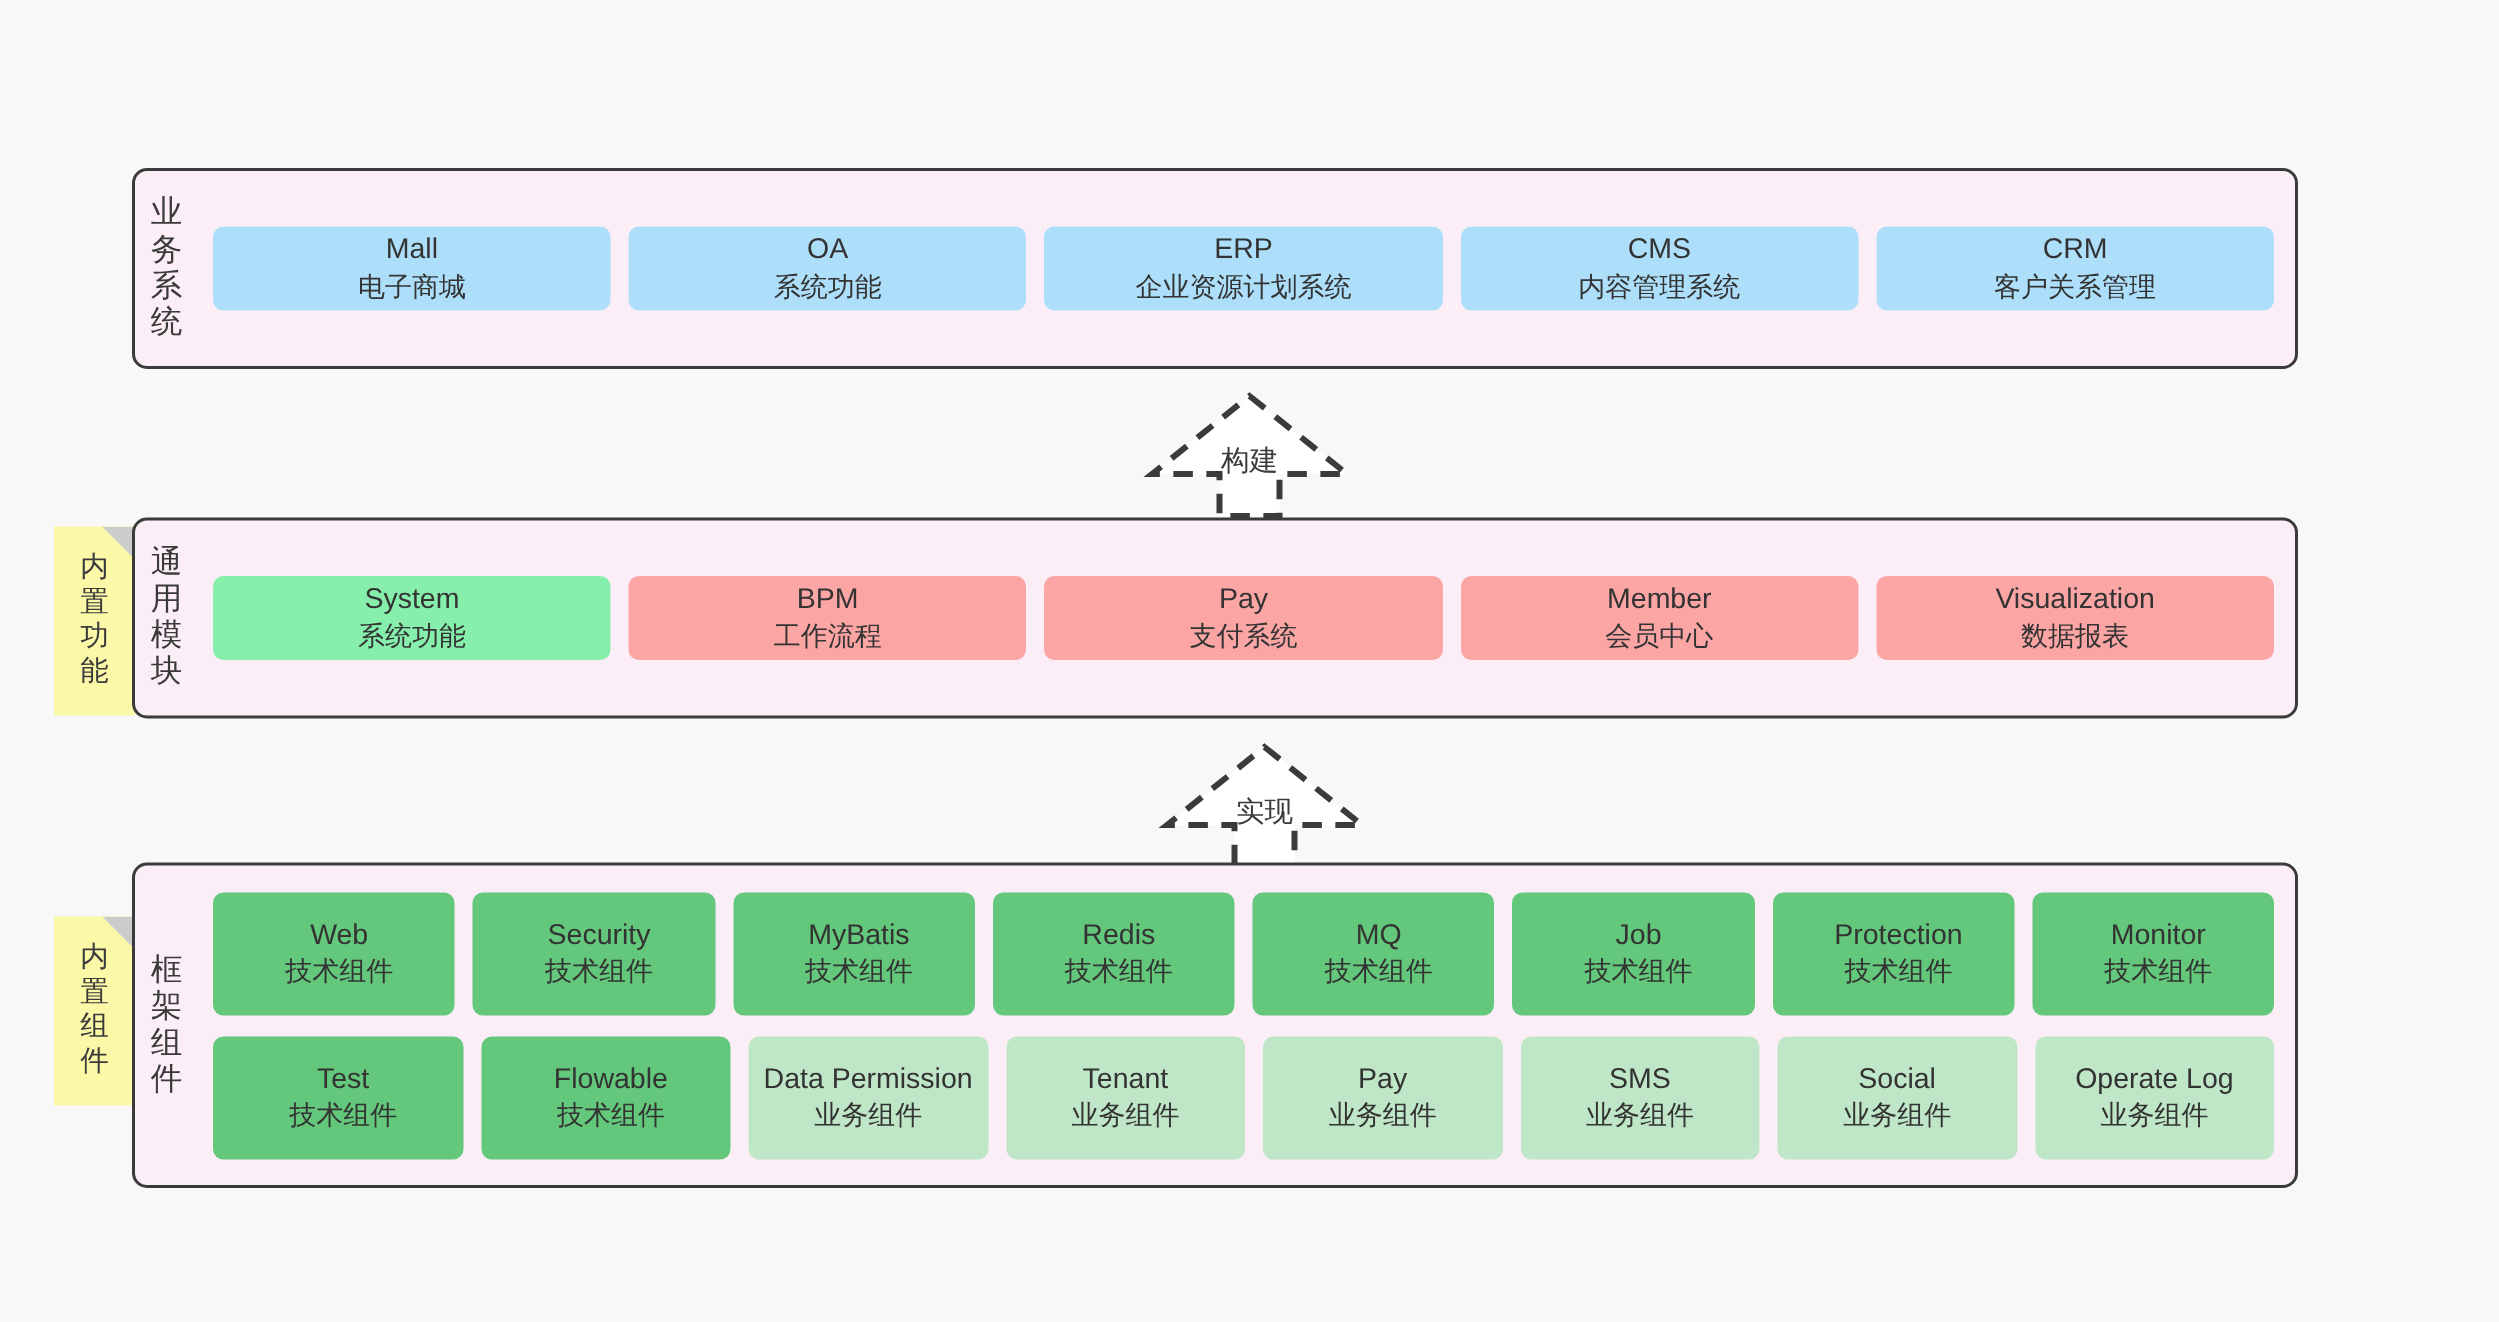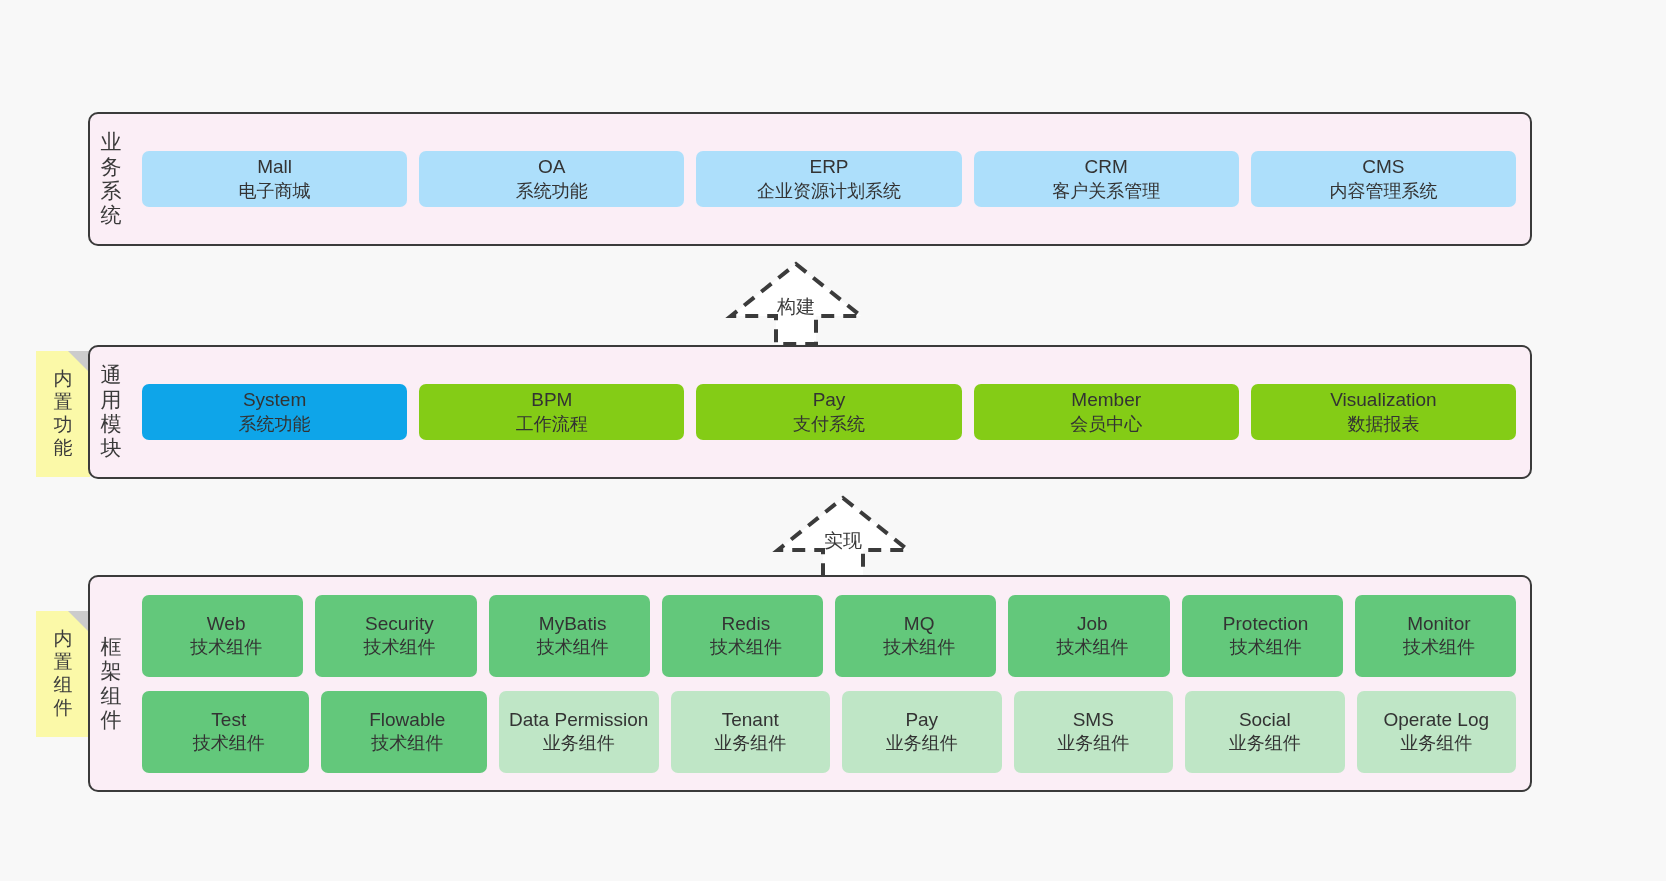--- a/index.html
+++ b/index.html
@@ -77,22 +77,22 @@
     text-align: center;
     line-height: 1.28;
     box-sizing: border-box;
     padding: 4px 6px;
     color: #333333;
   }
   .card .t1 { font-size: 19px; }
   .card .t2 { font-size: 18px; }
 
   .card.blue       { background: #addffb; }
-  .card.red        { background: #0ea5e9; }
-  .card.pink       { background: #84cc16; }
+  .card.red        { background: #86efac; }
+  .card.pink       { background: #fca5a5; }
   .card.green      { background: #63c87b; padding-left: 13px; }
   .card.lightgreen { background: #bfe6c6; }
 
   
   .sticky {
     position: absolute;
     background: #fbf9a8;
     box-sizing: border-box;
     display: flex;
     flex-direction: column;
@@ -153,32 +153,32 @@
         </div>
         <div class="card blue">
           <div class="t1">OA</div>
           <div class="t2">系统功能</div>
         </div>
         <div class="card blue">
           <div class="t1">ERP</div>
           <div class="t2">企业资源计划系统</div>
         </div>
         <div class="card blue">
+          <div class="t1">CMS</div>
+          <div class="t2">内容管理系统</div>
+        </div>
+        <div class="card blue">
           <div class="t1">CRM</div>
           <div class="t2">客户关系管理</div>
         </div>
-        <div class="card blue">
-          <div class="t1">CMS</div>
-          <div class="t2">内容管理系统</div>
-        </div>
       </div>
     </div>
   </div>
 
-  <div class="uml-arrow" id="arrow-build" style="left:721px; top:258px;">
+  <div class="uml-arrow" id="arrow-build" style="left:758px; top:258px;">
     <svg width="150" height="92" viewBox="0 0 150 92" xmlns="http://www.w3.org/2000/svg">
       <path d="M 75 6 L 140 58 L 95 58 L 95 86 L 55 86 L 55 58 L 10 58 Z" fill="#ffffff" stroke="#3b3b3b" stroke-width="4" stroke-dasharray="13,9" stroke-linejoin="miter"></path>
     </svg>
     <div class="arrow-label">构建</div>
   </div>
 
   <div class="sticky" id="sticky-builtin-function" style="left:36px; top:351px; width:54px; height:126px;">
     <div class="fold"></div>
     <span>内</span>
     <span>置</span>

